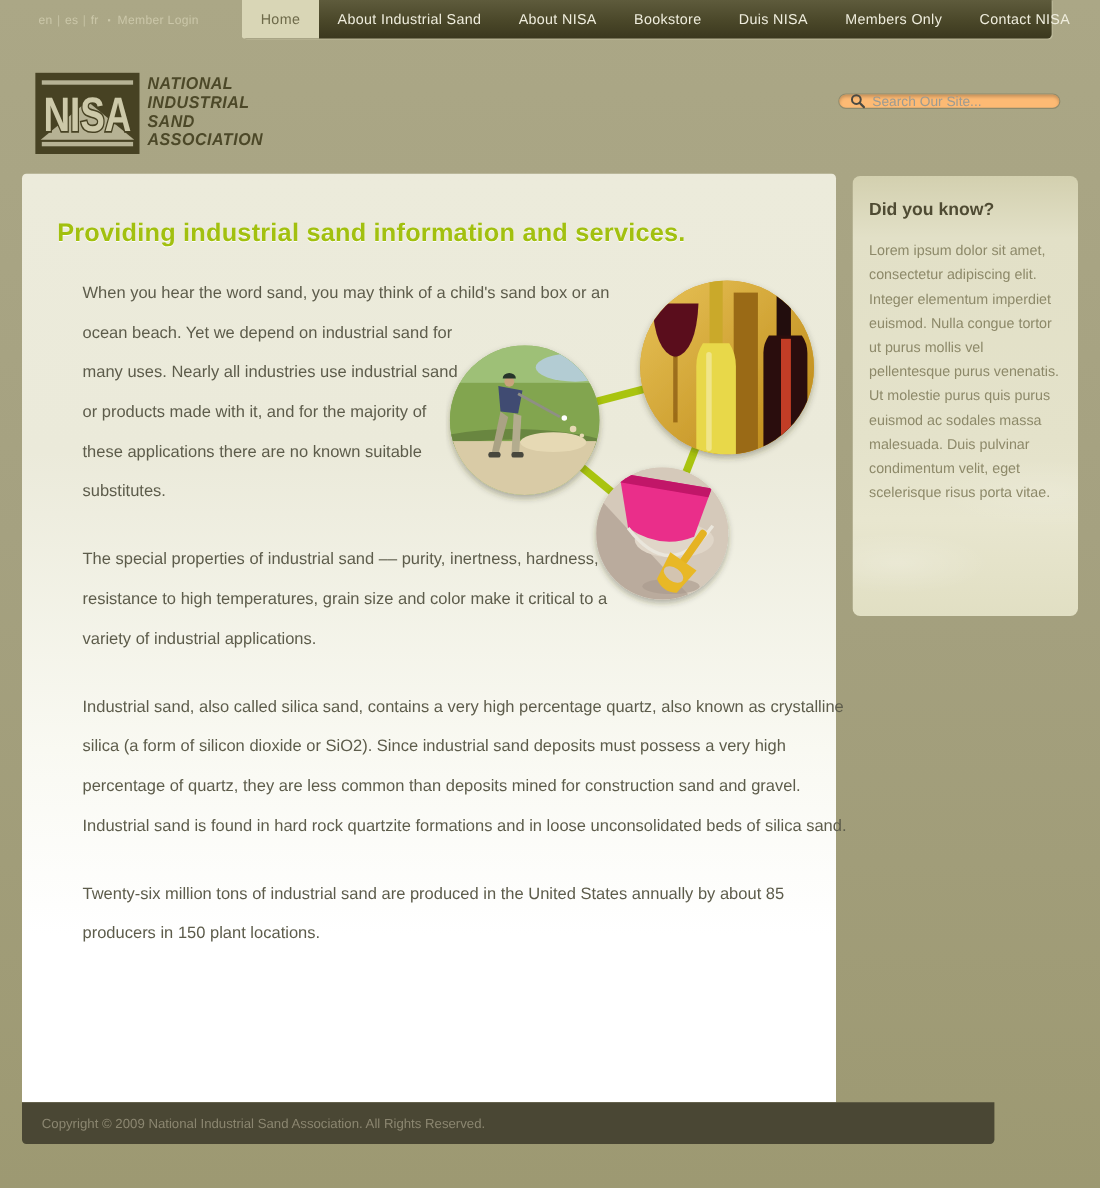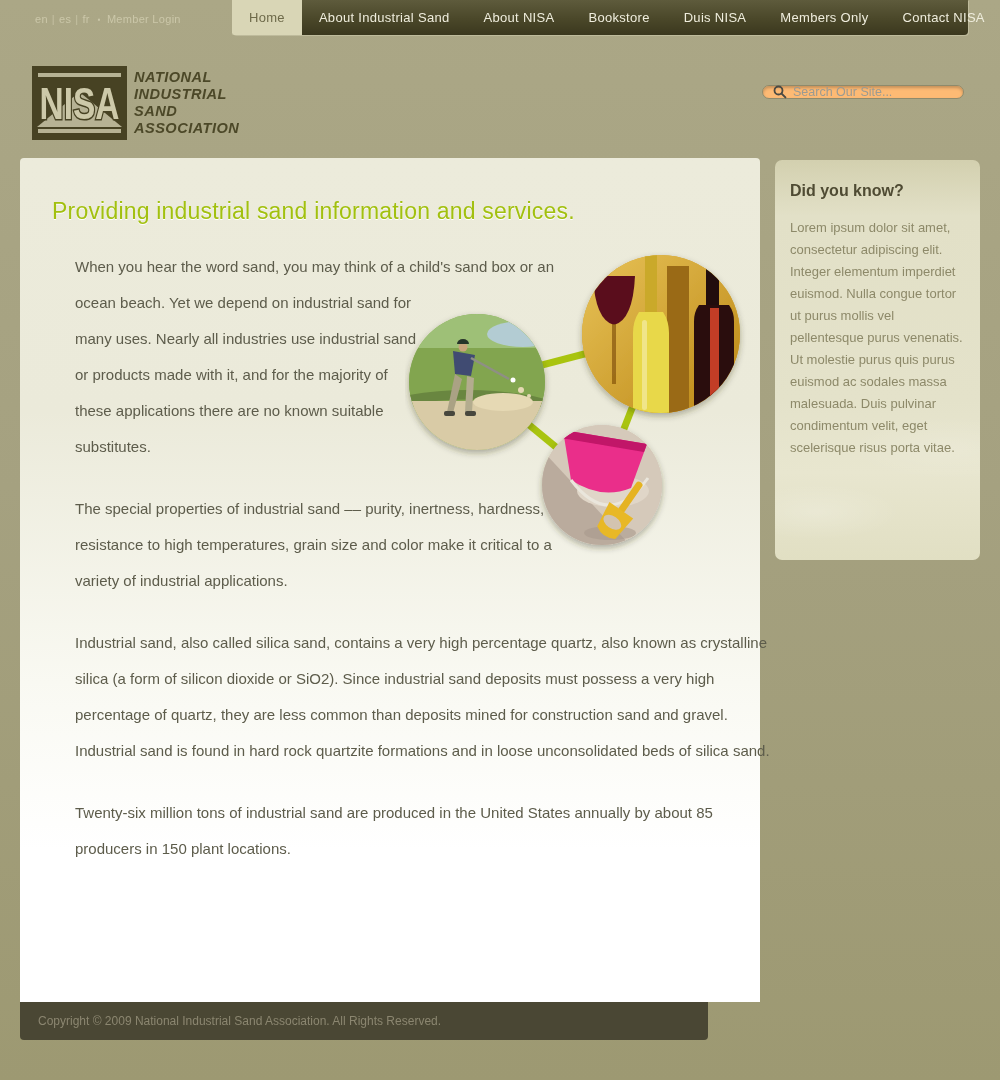--- a/index.html
+++ b/index.html
@@ -9,21 +9,21 @@
     font-family:"Liberation Sans", sans-serif;
     background:linear-gradient(180deg,#aba786 0%,#a5a180 45%,#9d9972 100%);
   }
   
   .locale-bar { position:absolute; left:35px; top:13px; font-size:11px; color:#cbc7a9; letter-spacing:.3px; }
   .locale-bar a { color:#cbc7a9; text-decoration:none; cursor:pointer; }
   .locale-sep { margin:0 4px; opacity:.8; }
   .locale-bullet { margin:0 6px 0 8px; font-size:8px; vertical-align:1px; }
   
   .main-nav {
-    position:absolute; left:232px; top:0; width:736px; height:35px;
+    position:absolute; left:220px; top:0; width:736px; height:35px;
     display:flex; align-items:stretch;
     background:linear-gradient(180deg,#5e5b3c 0%,#4a4729 55%,#3b381e 100%);
     border-radius:0 0 4px 4px;
     box-shadow:1px 1px 0 rgba(230,227,198,.35);
   }
   .nav-item {
     display:flex; align-items:center; padding:0 17px; font-size:13px;
     color:#efeddd; text-decoration:none; letter-spacing:.3px; cursor:pointer; white-space:nowrap;
   }
   .nav-item.active { background:#d9d6b6; color:#6e6a4a; border-radius:0 0 0 2px; }
@@ -50,33 +50,33 @@
   }
   .search-pill input::placeholder { color:#9b9b93; }
   
   .panel {
     position:absolute; left:20px; top:158px; width:740px; height:844px;
     border-radius:4px 4px 0 0;
     background:linear-gradient(180deg,#ecebdb 0%,#ebeada 30%,#f9f9f2 62%,#ffffff 82%);
   }
   .content { position:relative; padding:30px 15px 0 30px; height:100%; }
   .page-heading {
-    margin:10px 0 24px 2px; font-size:23px; font-weight:normal; color:#a2c00f;
+    margin:10px 0 24px 2px; font-size:23px; font-weight:bold; color:#a2c00f;
     text-shadow:0 1px 0 rgba(255,255,255,.95); letter-spacing:.2px;
   }
   .body-text { width:695px; font-size:15px; line-height:36px; color:#5d5c4b;margin-left:25px; }
   .body-text p { margin:0 0 26px 0; }
   .fsp { float:right; clear:right; }
   .f1 { width:175px; height:36px; }
   .f2 { width:345px; height:162px; }
   .f3 { width:195px; height:118px; }
   .collage { position:absolute; left:385px; top:90px; pointer-events:none; }
   
   .footer {
-    position:absolute; left:20px; top:1002px; width:688px; height:38px;
+    position:absolute; left:20px; top:1002px; width:884px; height:38px;
     background:#4a4734; border-radius:0 0 4px 4px;
     line-height:38px; padding-left:18px; font-size:12px; color:#8b8670;
   }
   
   .sidebar {
     position:absolute; left:775px; top:160px; width:205px; height:400px;
     border-radius:7px; padding:22px 15px;
     background:
       radial-gradient(120px 40px at 20% 88%, rgba(255,255,255,.20), rgba(255,255,255,0) 70%),
       radial-gradient(140px 45px at 85% 72%, rgba(255,255,255,.14), rgba(255,255,255,0) 70%),

